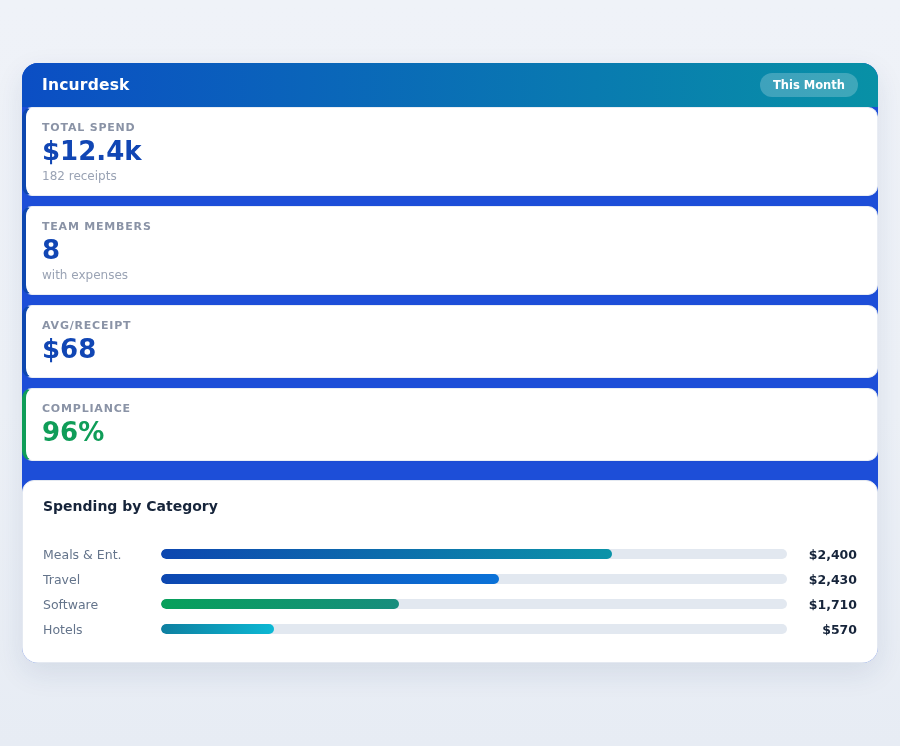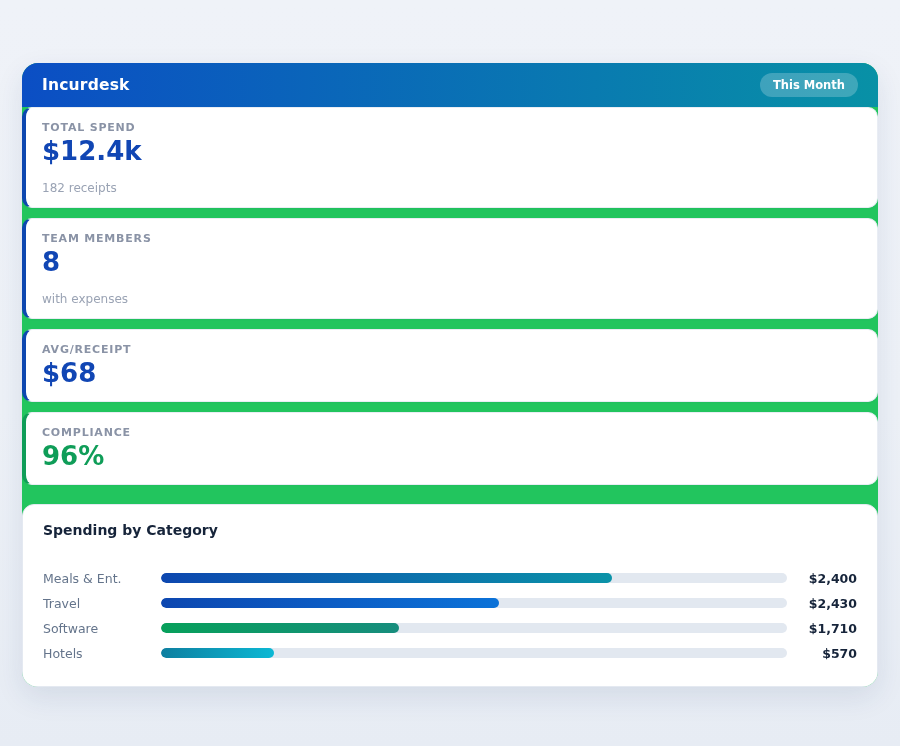--- a/index.html
+++ b/index.html
@@ -5,21 +5,21 @@
   * { box-sizing: border-box; margin: 0; padding: 0; }
   html, body { width: 900px; height: 746px; overflow: hidden; }
   body {
     font-family: "DejaVu Sans", "Liberation Sans", sans-serif;
     background: linear-gradient(180deg, #eff2f8 0%, #edf1f7 55%, #e7ecf4 100%);
   }
   .panel {
     width: 856px;
     margin: 63px auto 0;
     border-radius: 16px;
-    background: #22c55e;
+    background: #1d4ed8;
     box-shadow: 0 10px 28px rgba(30, 60, 110, 0.10);
     overflow: hidden;
   }
   .header {
     height: 44px;
     display: flex;
     align-items: center;
     justify-content: space-between;
     padding: 0 20px;
   }
@@ -60,21 +60,21 @@
   .stat-value {
     font-size: 26px;
     font-weight: bold;
     color: #1146b4;
     line-height: 1.15;
     margin-top: 3px;
   }
   .stat-sub {
     font-size: 12px;
     color: #9aa3b4;
-    margin-top: 14px;
+    margin-top: 2px;
   }
   .chart-card {
     background: #ffffff;
     border: 1px solid #e4e9f1;
     border-radius: 12px;
     padding: 17px 20px 20px;
     margin-top: 19px;
   }
   .chart-title {
     font-size: 14px;

